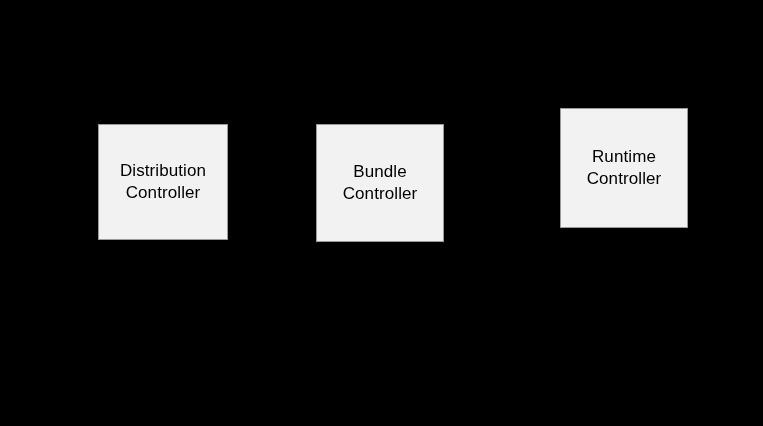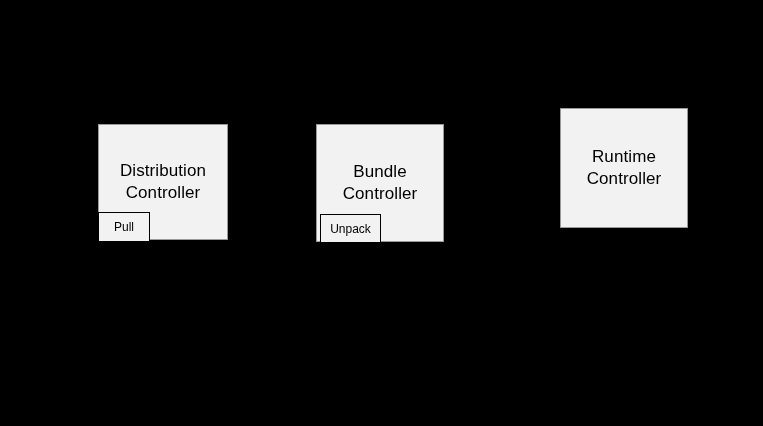--- a/index.html
+++ b/index.html
@@ -54,30 +54,24 @@
 </style>
 </head>
 <body>
 
 <div id="canvas">
 
   <div class="node" style="left:98px; top:124px; width:130px; height:116px;">
     <span class="node-label">Distribution
 Controller</span>
   </div>
-  <div class="tab" style="left:98px; top:212px; width:52px; height:30px;">
-    <span class="tab-label">Pull</span>
-  </div>
 
   <div class="node" style="left:316px; top:124px; width:128px; height:118px;">
     <span class="node-label">Bundle
 Controller</span>
-  </div>
-  <div class="tab" style="left:320px; top:214px; width:61px; height:29px;">
-    <span class="tab-label">Unpack</span>
   </div>
 
   <div class="node" style="left:540px; top:108px; width:128px; height:120px;margin-left:20px;">
     <span class="node-label">Runtime
 Controller</span>
   </div>
 
 </div>
 
 </body></html>

